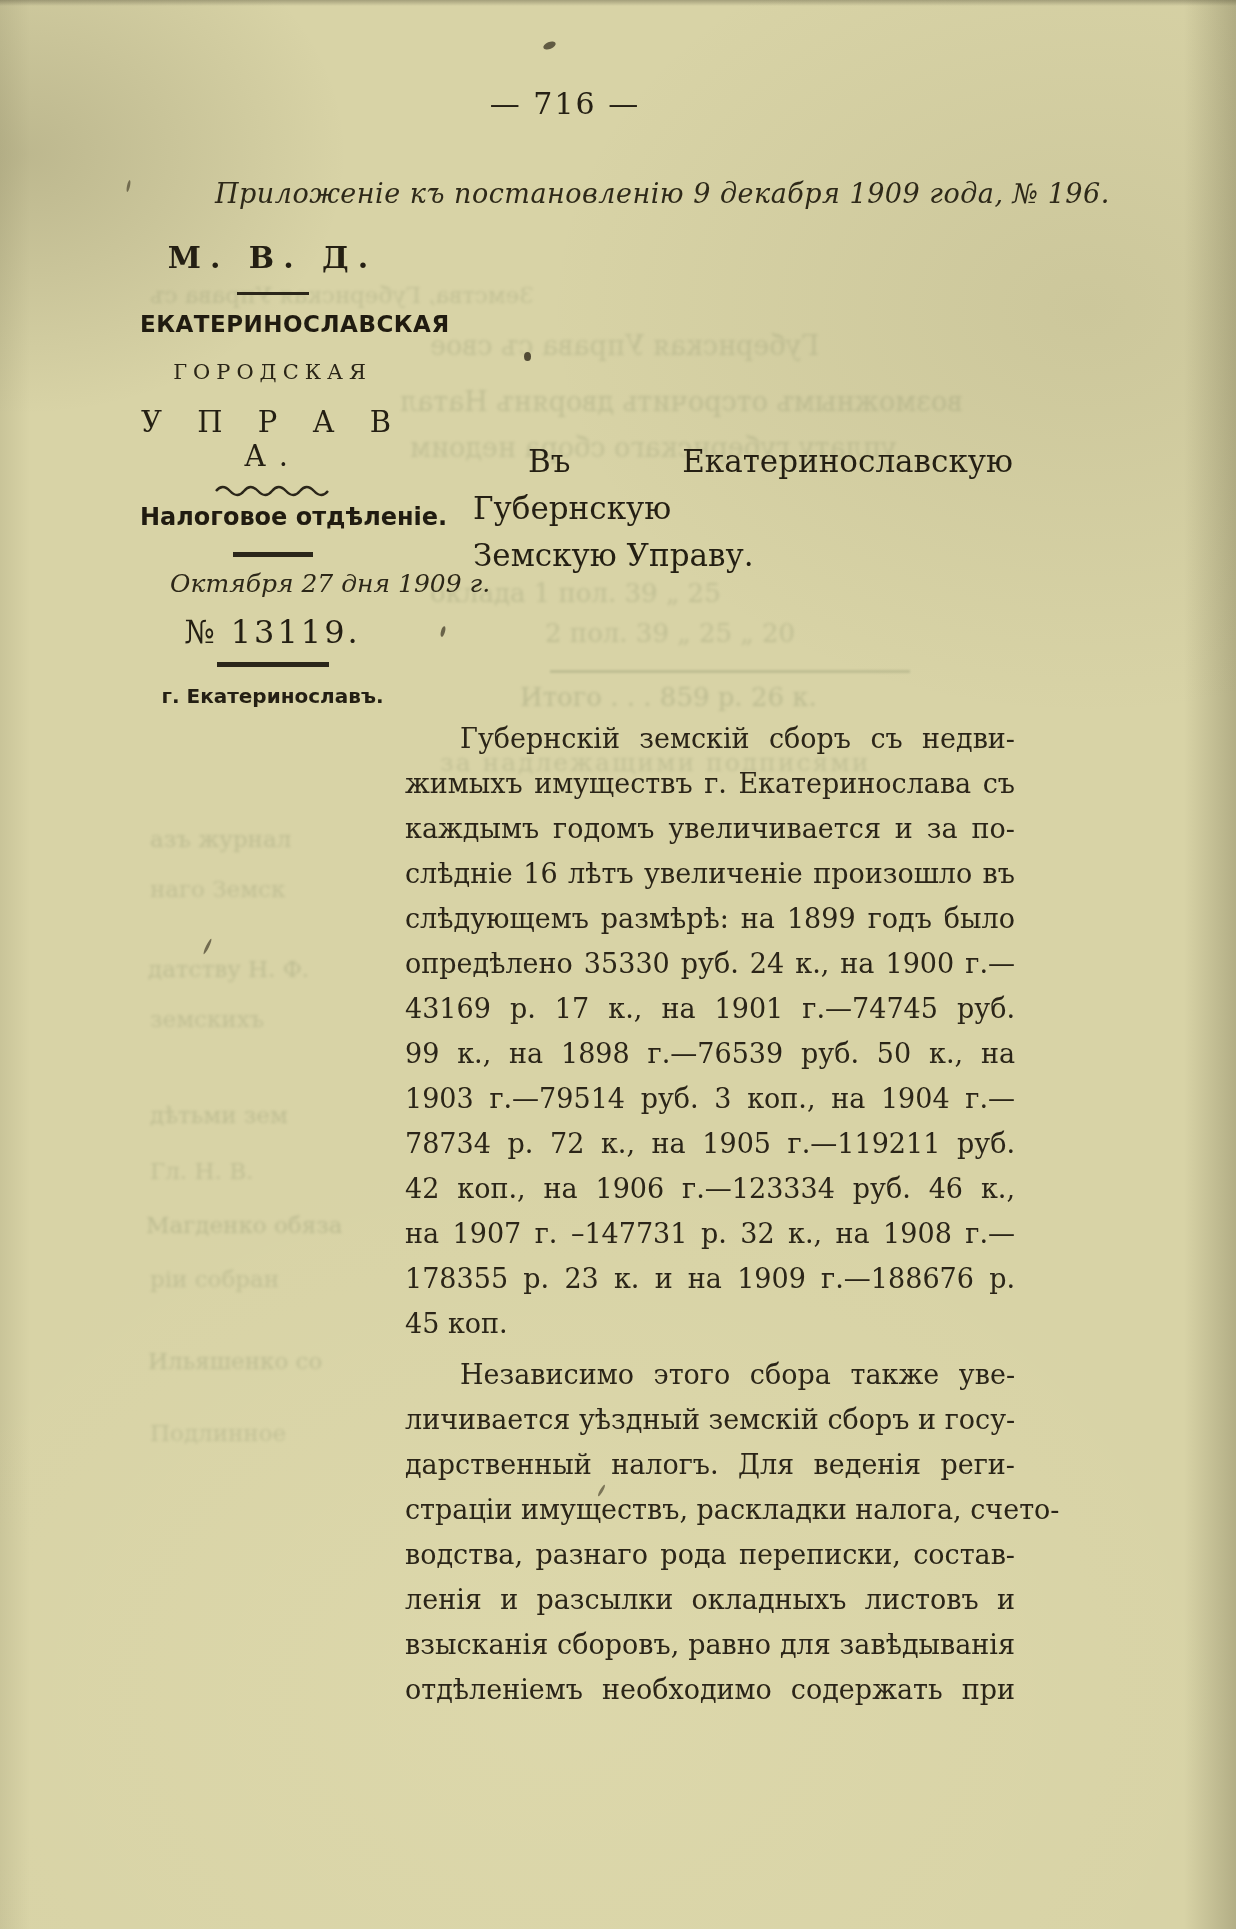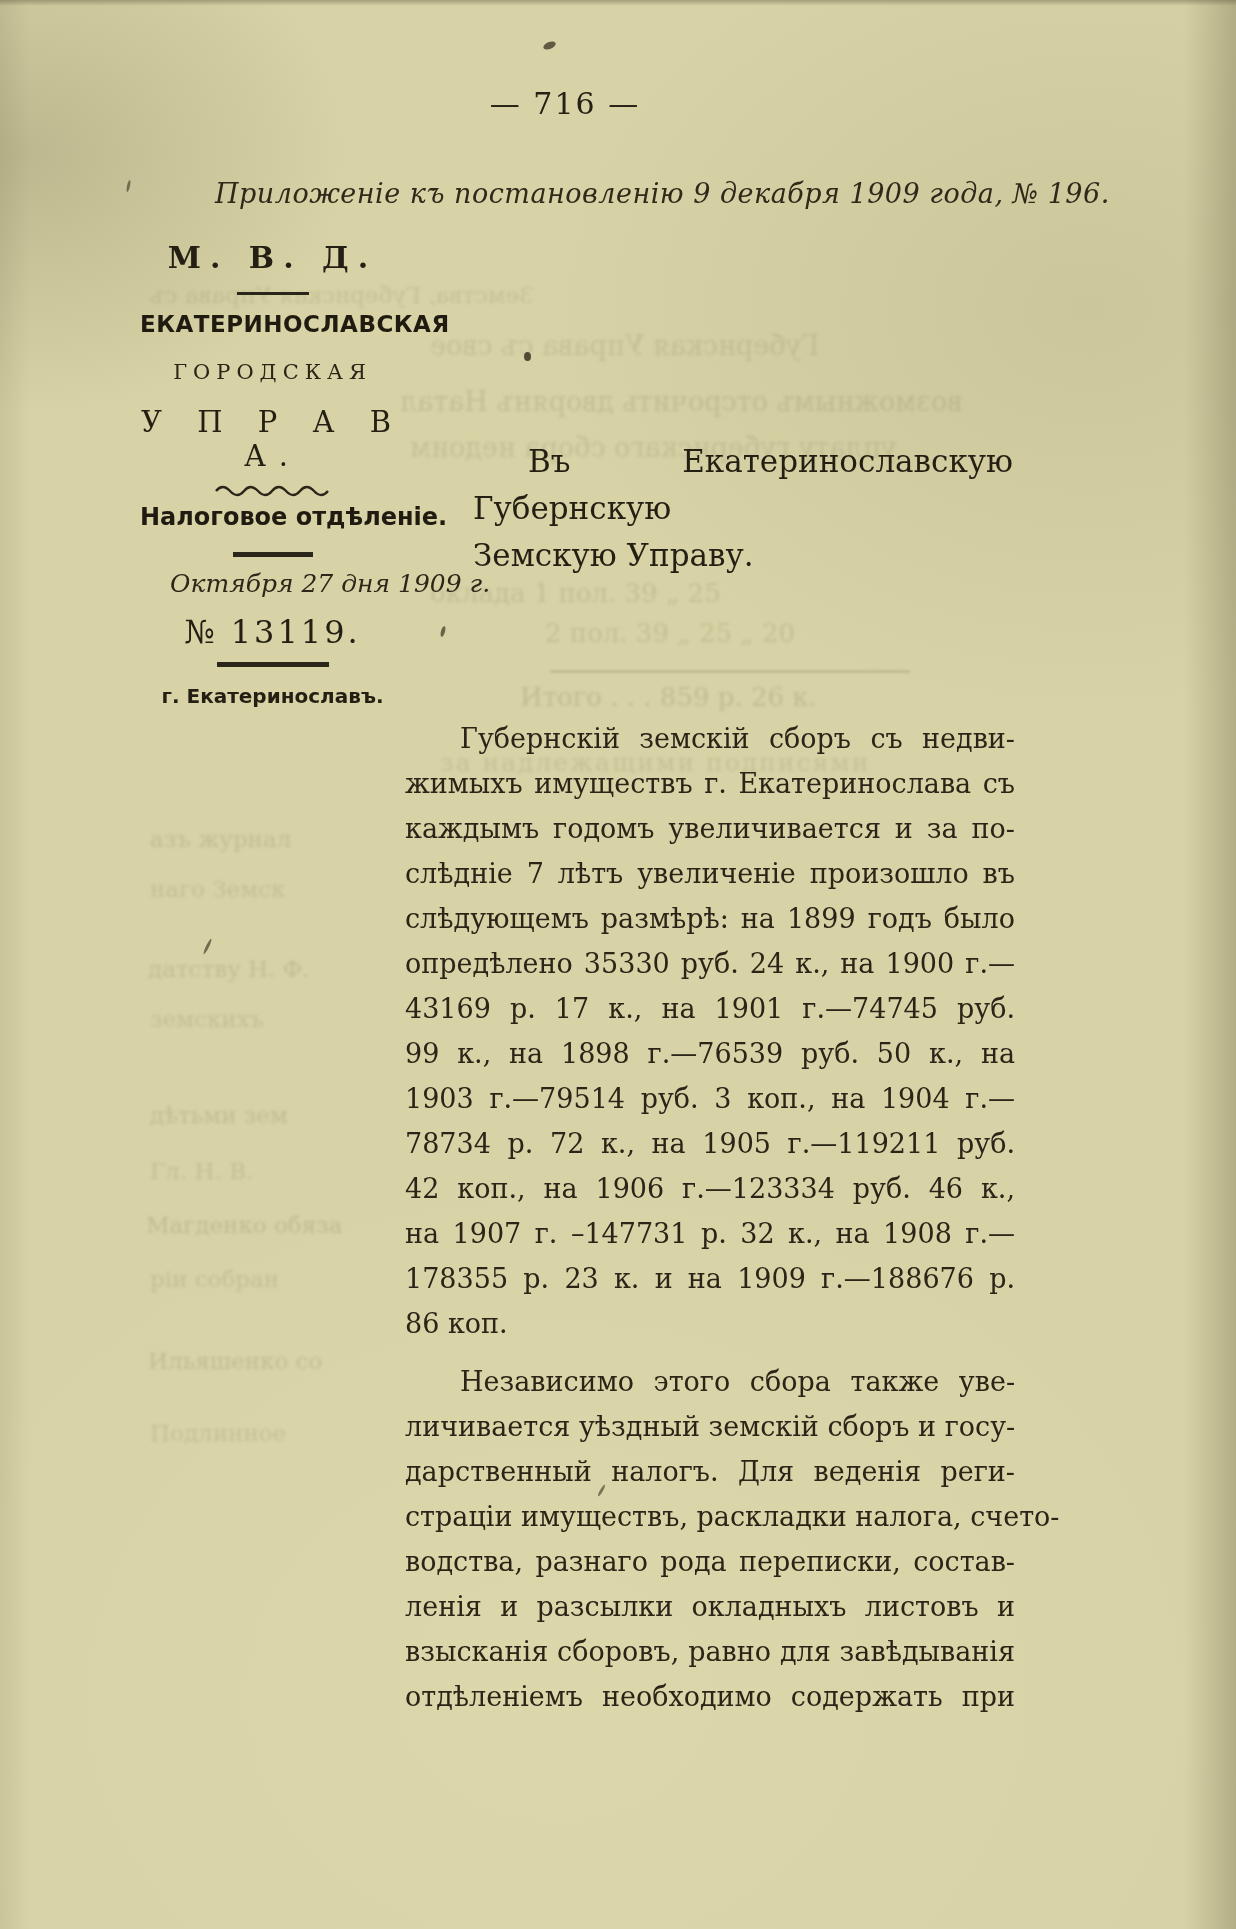--- a/index.html
+++ b/index.html
@@ -53,21 +53,21 @@
   
   .address{position:absolute;top:438px;left:473px;width:540px;
            font-size:31px;color:#241f13;line-height:47px;}
   .address .a1{text-indent:55px;text-align:justify;text-align-last:justify;}
   
   .doc-body{position:absolute;top:716px;left:405px;width:610px;
             font-size:27px;color:#2b2518;}
   .bline{height:45px;line-height:45px;text-align:justify;text-align-last:justify;white-space:nowrap;}
   .bline.last{text-align-last:left;}
   .bline.ind{text-indent:55px;}
-  .para2{margin-top:13px;}
+  .para2{margin-top:6px;}
   
   .ghost{position:absolute;font-family:"DejaVu Serif",serif;color:#6f7a55;
          filter:blur(1.6px);white-space:nowrap;pointer-events:none;}
   .ghost.m{transform:scaleX(-1);}
   .ghost-rule{position:absolute;background:#74805c;filter:blur(1.2px);pointer-events:none;}
   
   .speck{position:absolute;background:#3a3322;border-radius:50%;pointer-events:none;}
 </style>
 </head>
 <body>
@@ -117,31 +117,31 @@
   <div class="address">
     <div class="a1">Въ Екатеринославскую Губернскую</div>
     <div class="a2">Земскую Управу.</div>
   </div>
 
   <div class="doc-body">
     <div class="para1">
       <div class="bline ind">Губернскій земскій сборъ съ недви-</div>
       <div class="bline">жимыхъ имуществъ г. Екатеринослава съ</div>
       <div class="bline">каждымъ годомъ увеличивается и за по-</div>
-      <div class="bline">слѣдніе 7 лѣтъ увеличеніе произошло въ</div>
+      <div class="bline">слѣдніе 16 лѣтъ увеличеніе произошло въ</div>
       <div class="bline">слѣдующемъ размѣрѣ: на 1899 годъ было</div>
       <div class="bline">опредѣлено 35330 руб. 24 к., на 1900 г.—</div>
       <div class="bline">43169 р. 17 к., на 1901 г.—74745 руб.</div>
       <div class="bline">99 к., на 1898 г.—76539 руб. 50 к., на</div>
       <div class="bline">1903 г.—79514 руб. 3 коп., на 1904 г.—</div>
       <div class="bline">78734 р. 72 к., на 1905 г.—119211 руб.</div>
       <div class="bline">42 коп., на 1906 г.—123334 руб. 46 к.,</div>
       <div class="bline">на 1907 г. –147731 р. 32 к., на 1908 г.—</div>
       <div class="bline">178355 р. 23 к. и на 1909 г.—188676 р.</div>
-      <div class="bline last">86 коп.</div>
+      <div class="bline last">45 коп.</div>
     </div>
     <div class="para2">
       <div class="bline ind">Независимо этого сбора также уве-</div>
       <div class="bline">личивается уѣздный земскій сборъ и госу-</div>
       <div class="bline">дарственный налогъ. Для веденія реги-</div>
       <div class="bline">страціи имуществъ, раскладки налога, счето-</div>
       <div class="bline">водства, разнаго рода переписки, состав-</div>
       <div class="bline">ленія и разсылки окладныхъ листовъ и</div>
       <div class="bline">взысканія сборовъ, равно для завѣдыванія</div>
       <div class="bline">отдѣленіемъ необходимо содержать при</div>

